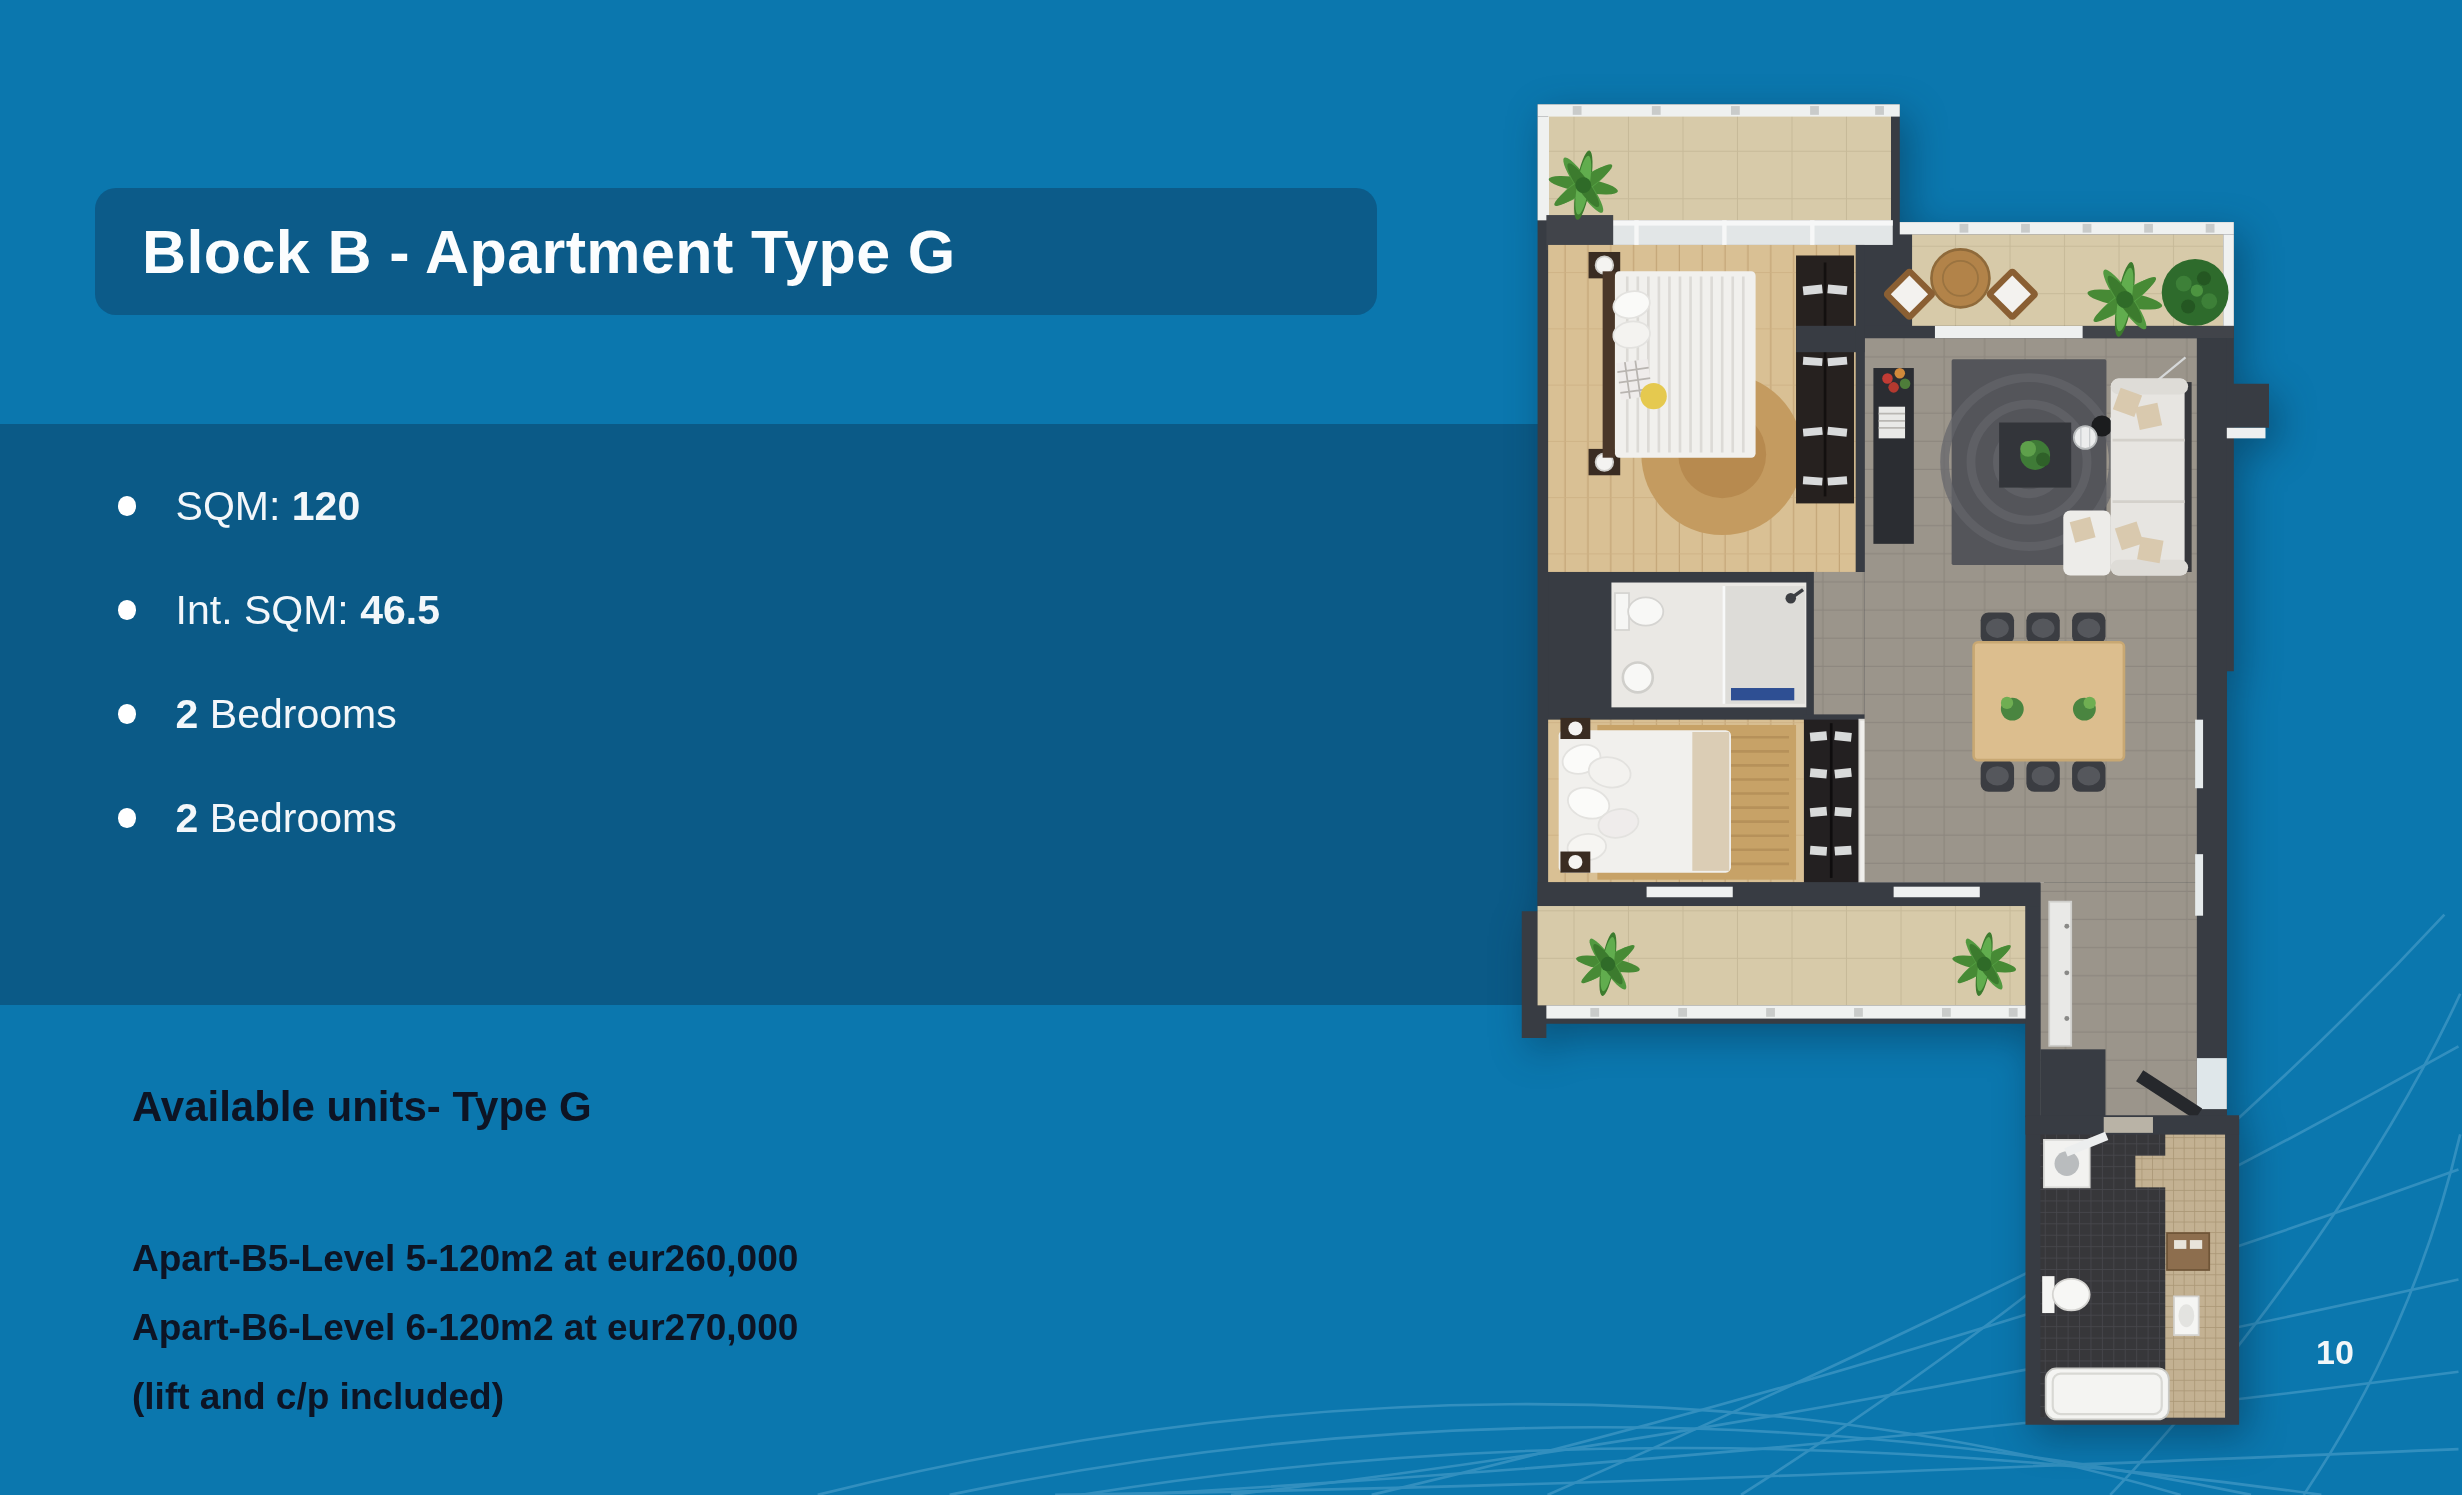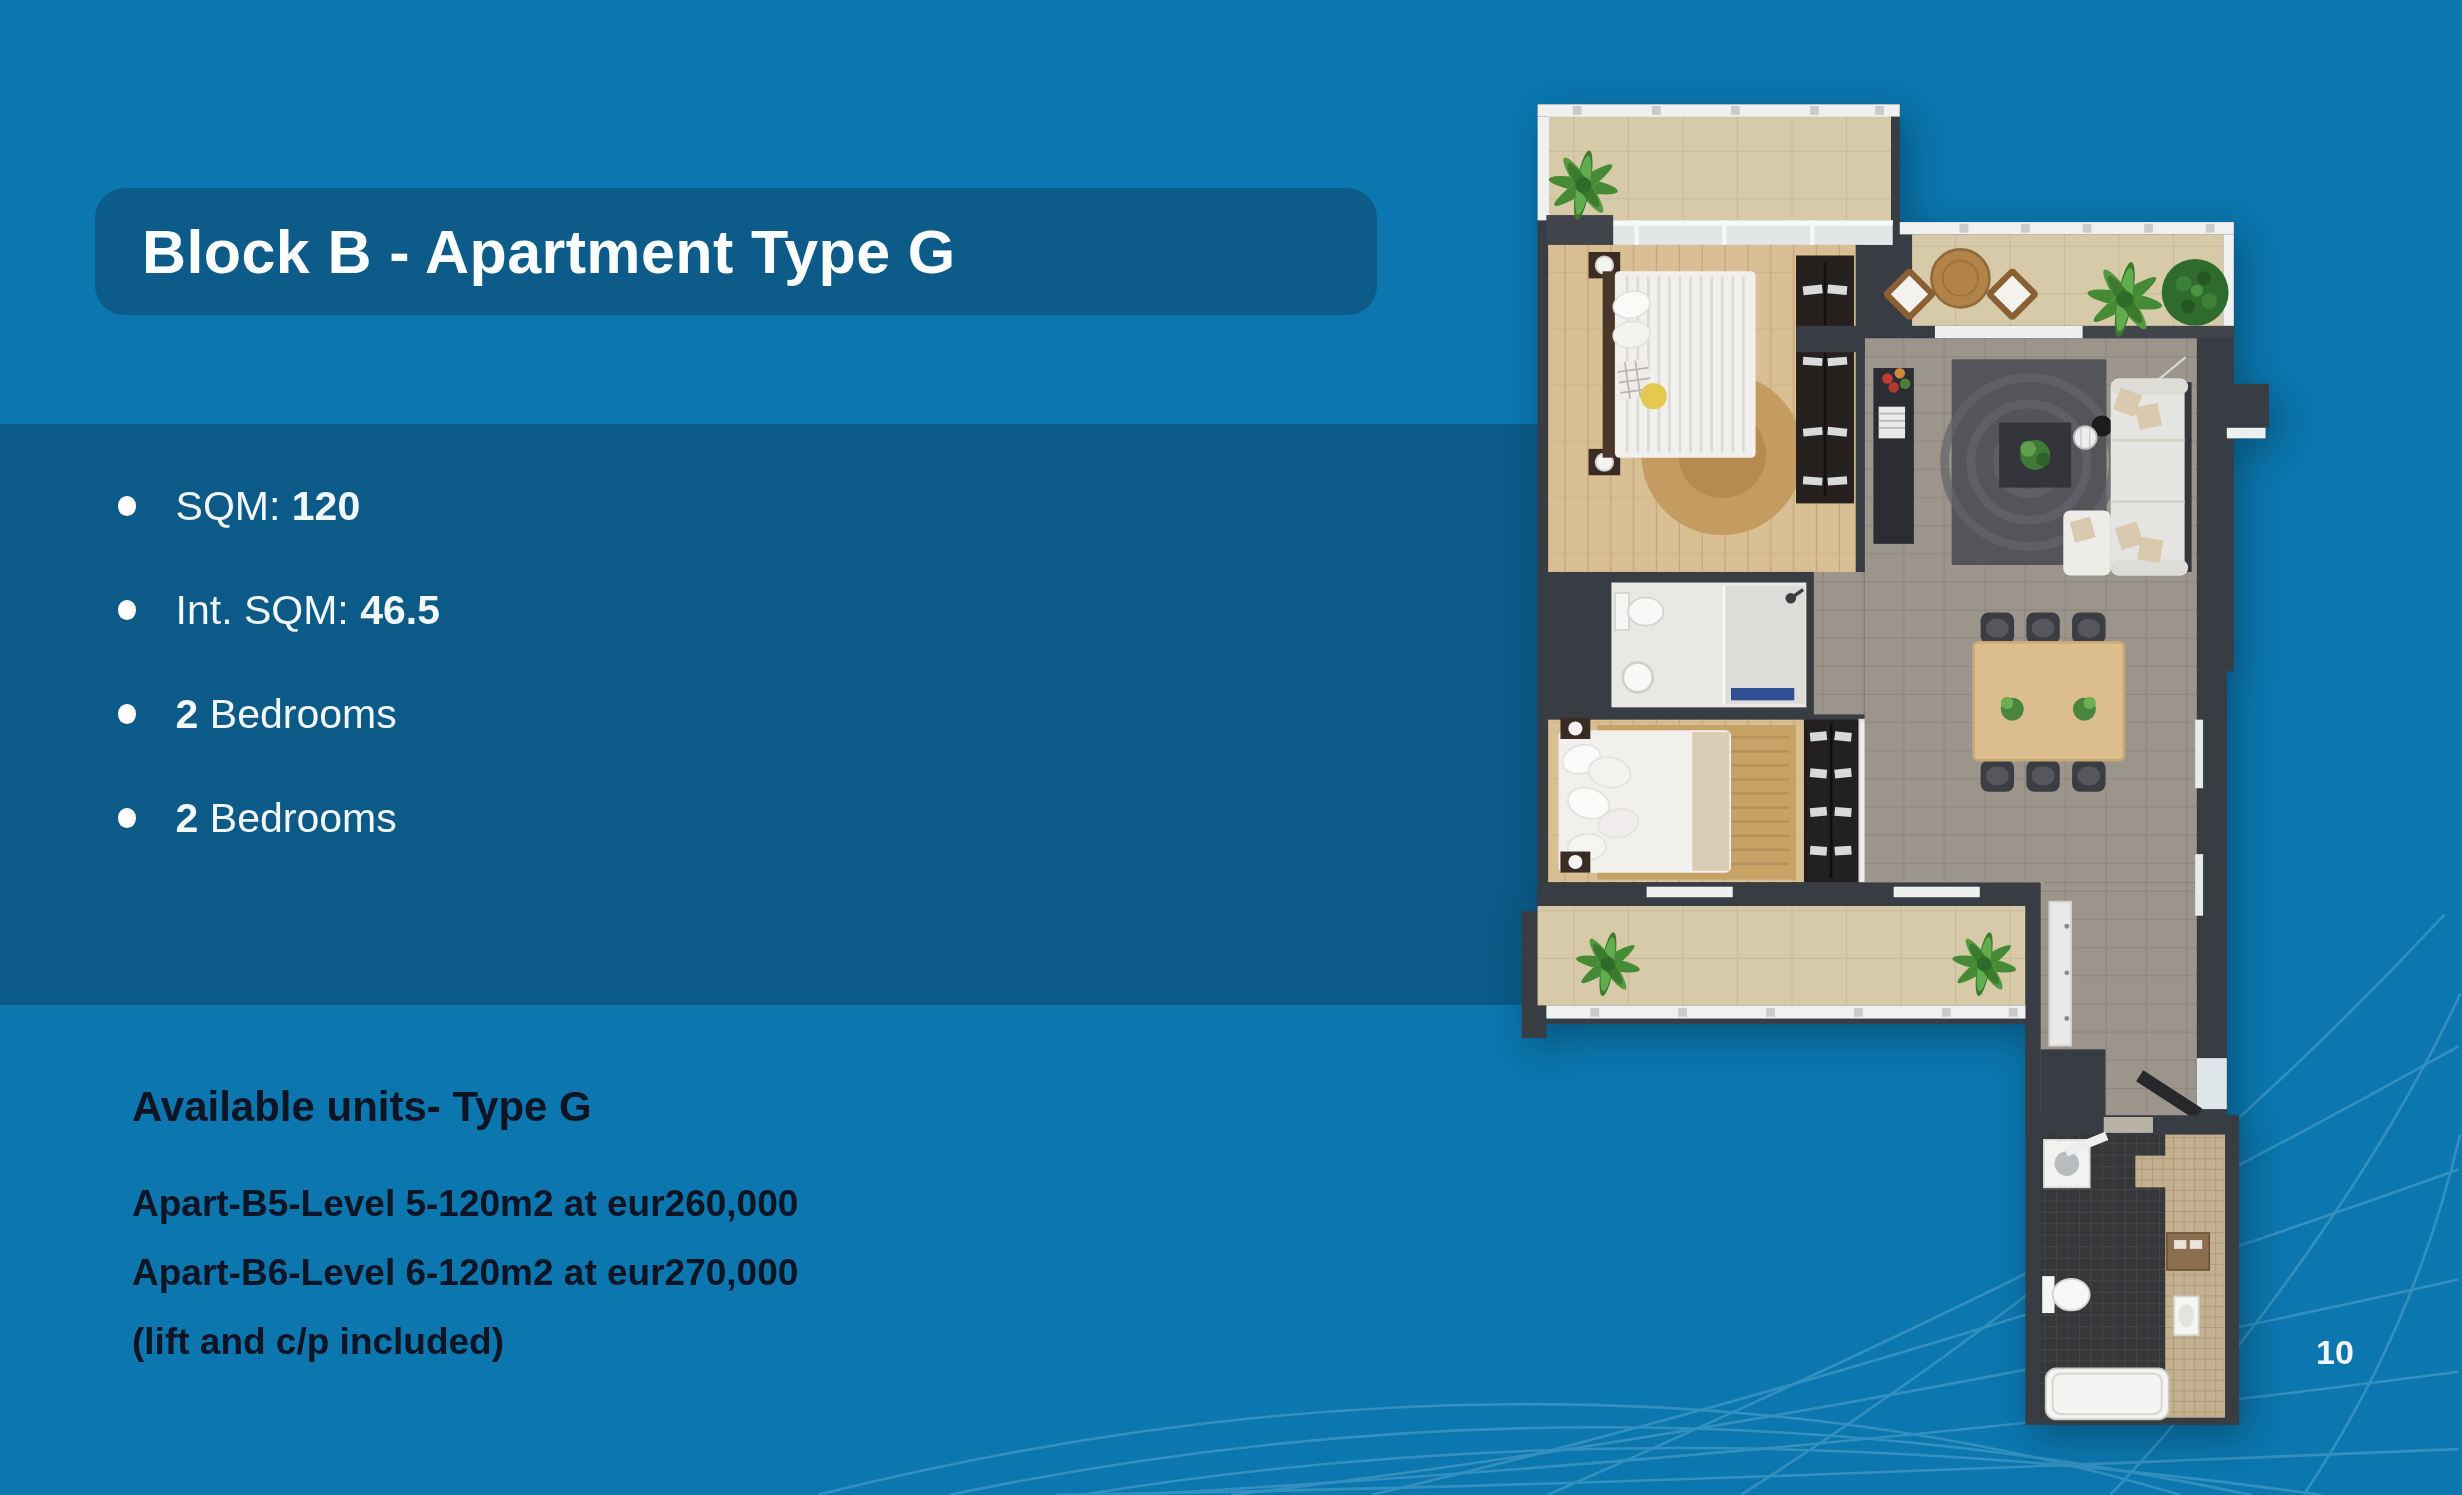--- a/index.html
+++ b/index.html
@@ -17,21 +17,21 @@
   body{
     font-family:"Liberation Sans", sans-serif;
     background:var(--background);
     overflow:hidden;
     position:relative;
   }
   .slide{position:absolute;inset:0;}
   svg.decor{position:absolute;left:0;top:0;z-index:0;}
   .title-box{
     position:absolute;left:95px;top:188px;width:1282px;height:127px;
-    background:var(--title-box);border-radius:30px;z-index:3;
+    background:var(--title-box);border-radius:21px;z-index:3;
     display:flex;align-items:center;padding-left:47px;
   }
   .title-box .title-text{
     color:var(--title-text);font-size:61px;font-weight:700;letter-spacing:0.4px;
     white-space:nowrap;
   }
   .panel{
     position:absolute;left:0;top:424px;width:1545px;height:581px;
     background:var(--panel);z-index:1;text-align:center;
   }
@@ -43,21 +43,21 @@
   li.spec-item .dot{
     width:17.6px;height:19.3px;border-radius:50%;background:#ffffff;
     margin-right:40px;flex:0 0 auto;
   }
   li.spec-item .bold{font-weight:700;}
   li.spec-item span{white-space:pre;}
   .availability{
     position:absolute;left:132px;top:1083px;z-index:2;width:1143px;
     color:var(--dark-text);
   }
-  .avail-heading{font-size:42px;font-weight:700;margin-bottom:38px;}
+  .avail-heading{font-size:42px;font-weight:700;margin-bottom:93px;}
   .avail-line{font-size:37px;font-weight:700;line-height:69px;white-space:nowrap;}
   .pagenum{
     position:absolute;left:2316px;top:1333px;z-index:3;
     color:var(--page-number-text);font-size:34px;font-weight:700;
   }
   svg.floorplan{
     position:absolute;left:1520px;top:104px;width:749px;height:1321px;z-index:2;
     filter:drop-shadow(8.8px 12.3px 19.3px rgba(3,30,48,.4));
   }
 </style>

